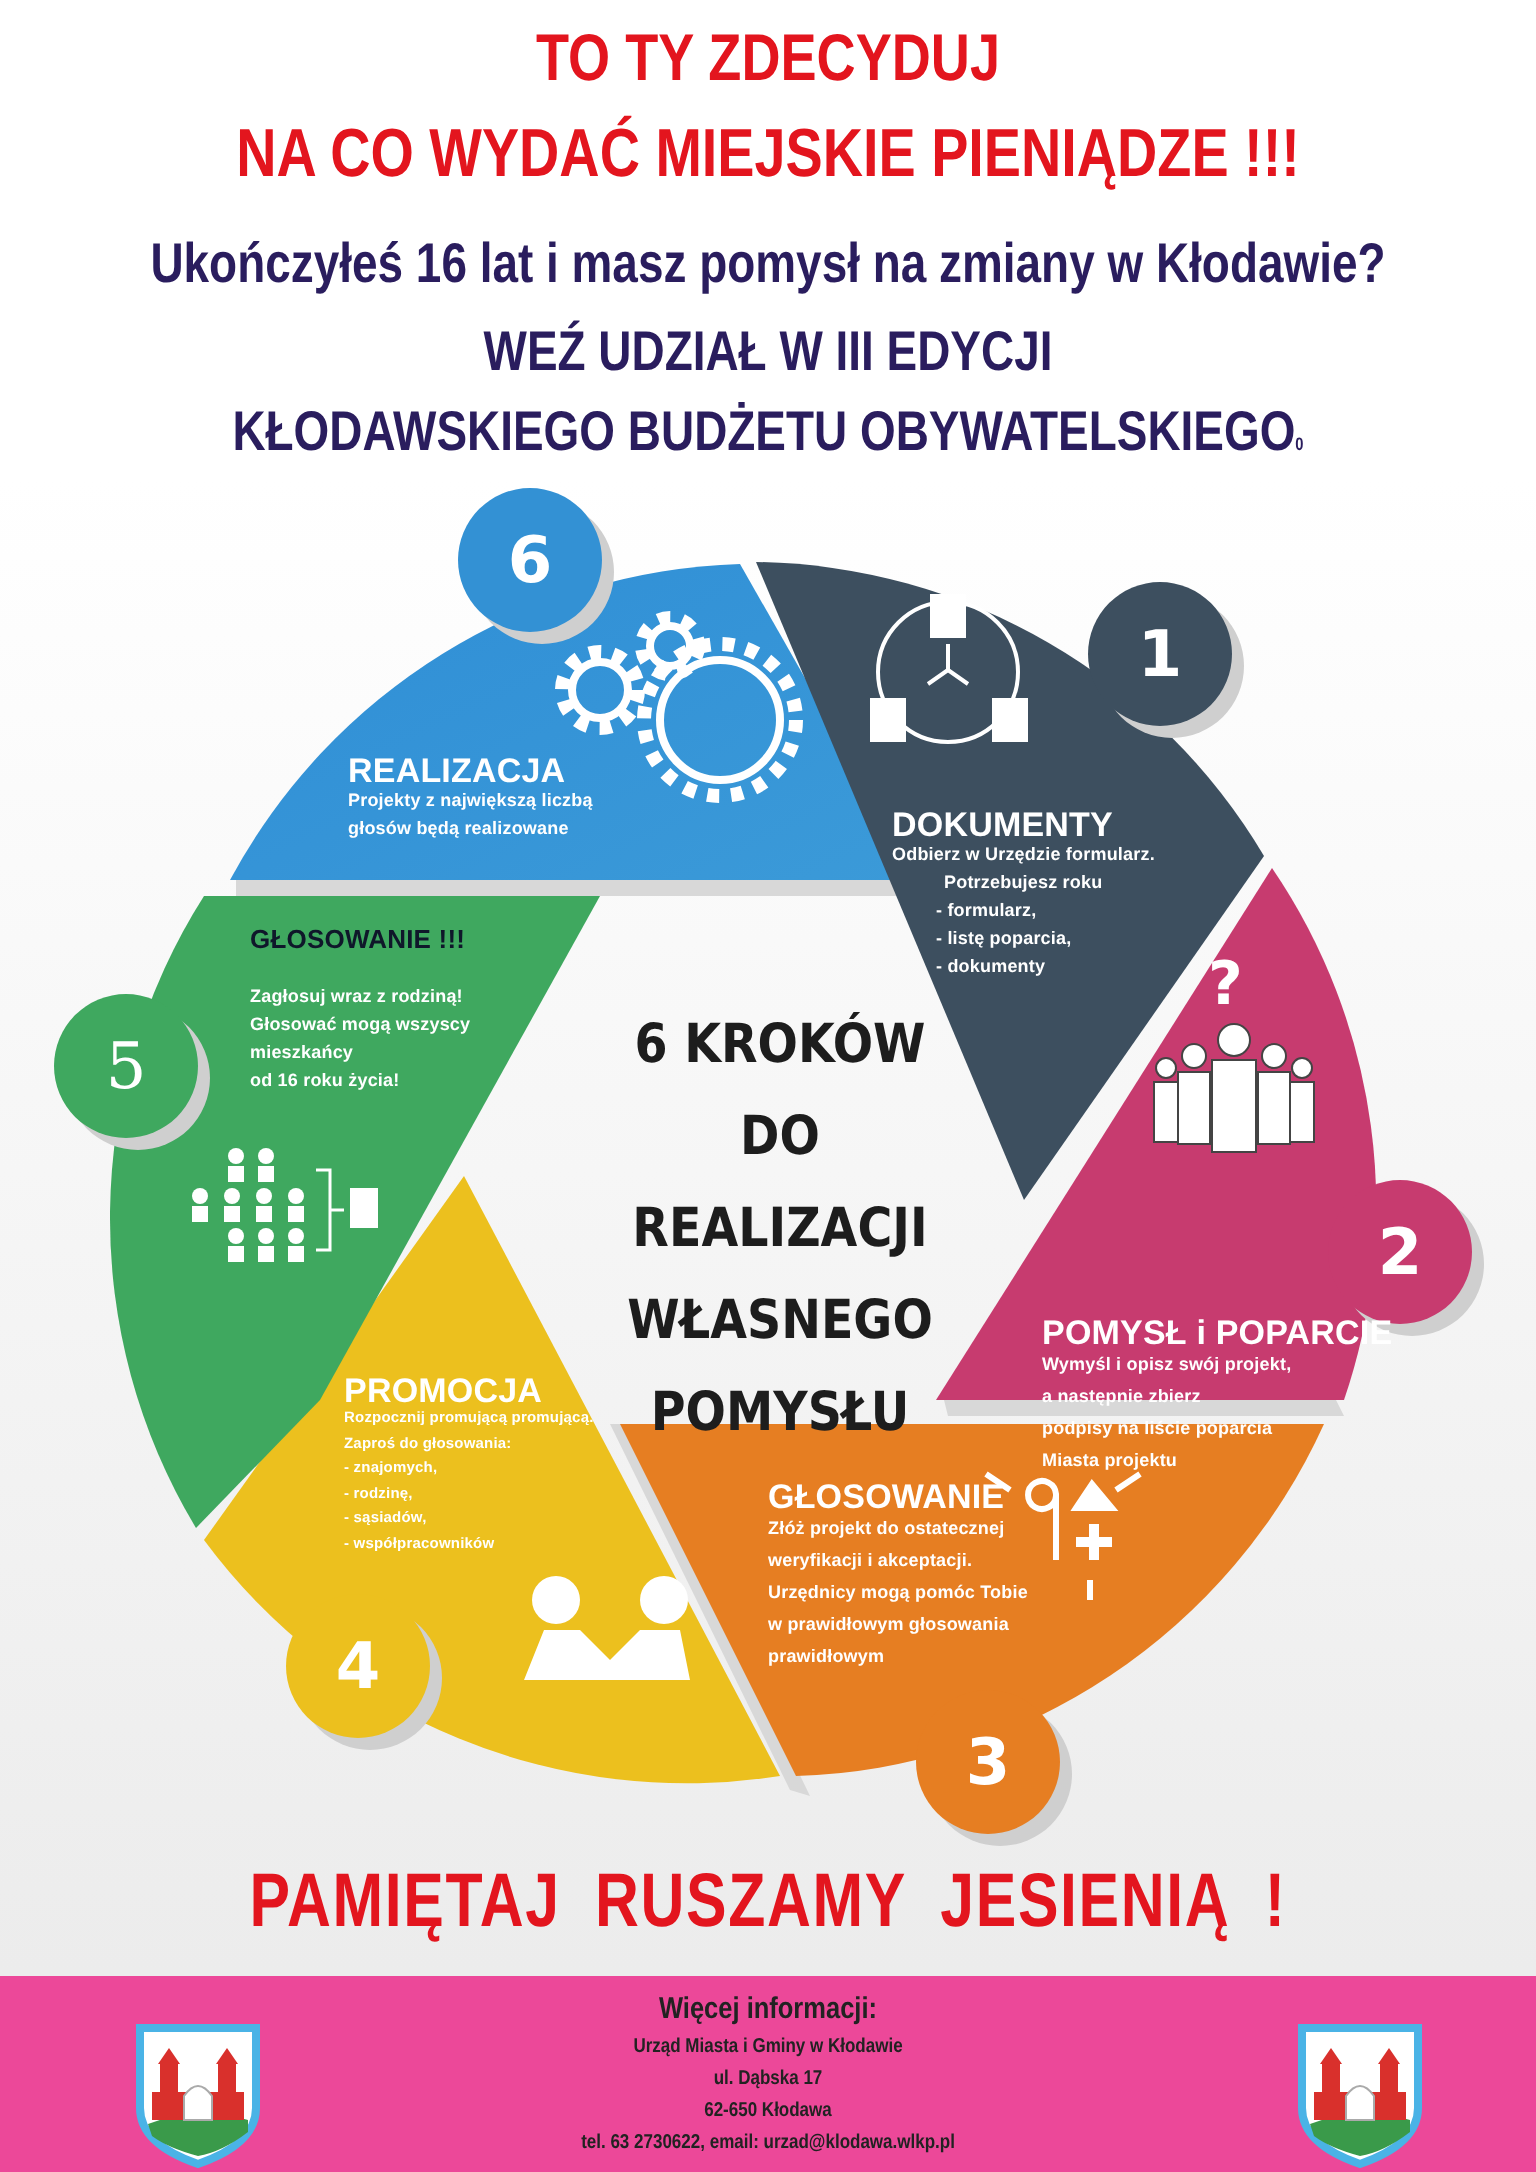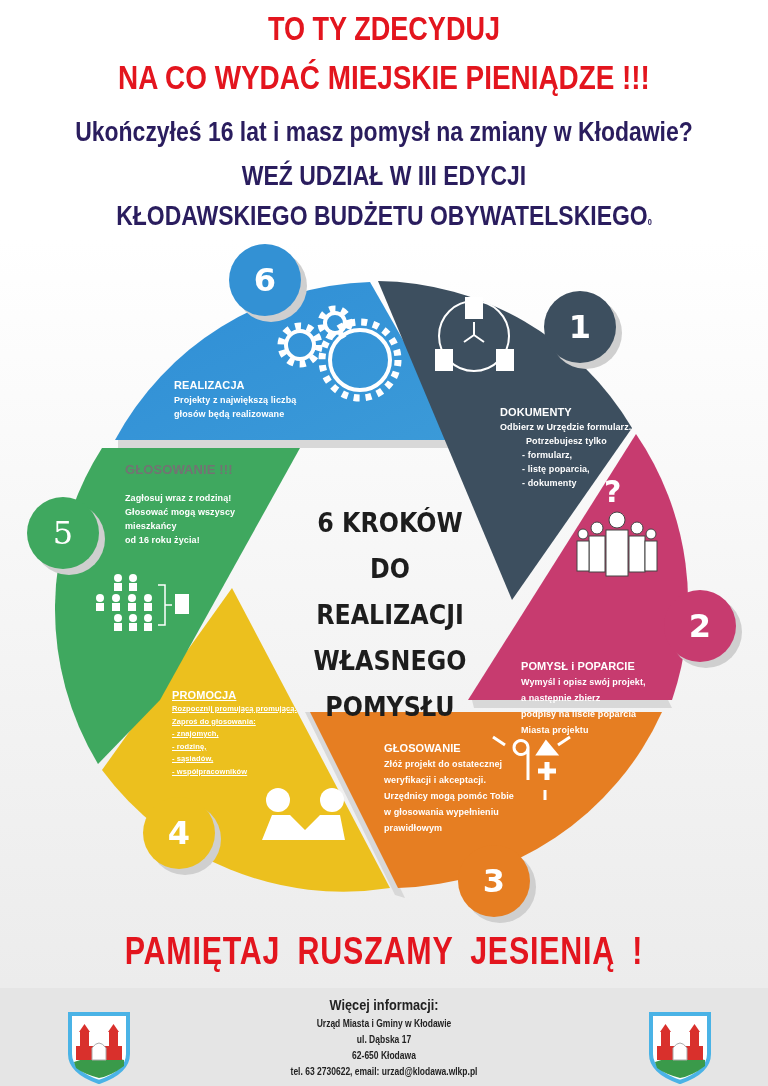--- a/index.html
+++ b/index.html
@@ -12,30 +12,30 @@
   .navy{color:#2a1d5e;}
   #t1{top:10px;font-size:33px;}
   #t2{top:58px;font-size:34px;}
   #t3{top:116px;font-size:28px;}
   #t4{top:160px;font-size:28px;}
   #t5{top:200px;font-size:28px;}
   .small0{font-size:9px;}
   svg#wheel{position:absolute;left:0;top:240px;}
   .seg-text{position:absolute;color:#fff;font-family:"Liberation Sans",sans-serif;font-weight:bold;
             font-size:9px;line-height:14px;letter-spacing:0.1px;}
-  .seg-title{font-size:11px;line-height:15px;}
+  .seg-title{font-size:17px;line-height:15px;}
   .num{position:absolute;width:72px;height:72px;border-radius:50%;color:#fff;font-weight:bold;
        font-size:32px;display:flex;align-items:center;justify-content:center;
        box-shadow:6px 6px 0 #cfcfcf;font-family:"DejaVu Sans",sans-serif;}
   .center-text{position:absolute;left:280px;top:500px;width:220px;text-align:center;
        font-family:"DejaVu Sans",sans-serif;font-weight:bold;color:#1d1d1d;font-size:27px;line-height:46px;
        transform:scaleX(0.88);transform-origin:center;}
   #remember{position:absolute;top:930px;left:0;width:768px;text-align:center;color:#e3151e;
        font-weight:bold;font-size:38px;letter-spacing:1px;transform:scaleX(0.8);transform-origin:center;word-spacing:10px;}
-  #footer{position:absolute;left:0;top:988px;width:768px;height:98px;background:#e5e5e5;}
+  #footer{position:absolute;left:0;top:988px;width:768px;height:98px;background:#ec4899;}
   .foot-line{position:absolute;left:0;width:768px;text-align:center;color:#222;font-weight:bold;
        transform:scaleX(0.85);transform-origin:center;}
   .crest{position:absolute;top:1010px;width:66px;height:74px;}
 </style>
 </head>
 <body>
 
 <div class="hdr red" id="t1">TO TY ZDECYDUJ</div>
 <div class="hdr red" id="t2">NA CO WYDAĆ MIEJSKIE PIENIĄDZE !!!</div>
 <div class="hdr navy" id="t3">Ukończyłeś 16 lat i masz pomysł na zmiany w Kłodawie?</div>
@@ -144,58 +144,58 @@
 <div class="num" style="left:458px;top:845px;background:#e67e22;">3</div>
 <div class="num" style="left:143px;top:797px;background:#ecc01e;">4</div>
 <div class="num" style="left:27px;top:497px;background:#3fa85f;font-family:'DejaVu Serif',serif;font-weight:normal;">5</div>
 
 <div class="seg-text" style="left:174px;top:378px;">
   <div class="seg-title">REALIZACJA</div>
   <div>Projekty z największą liczbą</div>
   <div>głosów będą realizowane</div>
 </div>
 
-<div class="seg-text" style="left:500px;top:405px;">
+<div class="seg-text" style="left:446px;top:405px;">
   <div class="seg-title">DOKUMENTY</div>
   <div>Odbierz w Urzędzie formularz.</div>
-  <div style="padding-left:26px">Potrzebujesz tylko</div>
+  <div style="padding-left:26px">Potrzebujesz roku</div>
   <div style="padding-left:22px">- formularz,</div>
   <div style="padding-left:22px">- listę poparcia,</div>
   <div style="padding-left:22px">- dokumenty</div>
 </div>
 
 <div class="seg-text" style="left:521px;top:659px;line-height:16px;">
   <div class="seg-title">POMYSŁ i POPARCIE</div>
   <div>Wymyśl i opisz swój projekt,</div>
   <div>a następnie zbierz</div>
   <div>podpisy na liście poparcia</div>
   <div>Miasta projektu</div>
 </div>
 
 <div class="seg-text" style="left:384px;top:741px;line-height:16px;">
   <div class="seg-title">GŁOSOWANIE</div>
   <div>Złóż projekt do ostatecznej</div>
   <div>weryfikacji i akceptacji.</div>
   <div>Urzędnicy mogą pomóc Tobie</div>
-  <div>w głosowania wypełnieniu</div>
+  <div>w prawidłowym głosowania</div>
   <div>prawidłowym</div>
 </div>
 
-<div class="seg-text" style="left:172px;top:688px;font-size:7.5px;line-height:12.5px;text-decoration:underline;">
+<div class="seg-text" style="left:172px;top:688px;font-size:7.5px;line-height:12.5px;">
   <div class="seg-title">PROMOCJA</div>
   <div>Rozpocznij promującą promującą.</div>
   <div>Zaproś do głosowania:</div>
   <div>- znajomych,</div>
   <div>- rodzinę,</div>
   <div>- sąsiadów,</div>
   <div>- współpracowników</div>
 </div>
 
 <div class="seg-text" style="left:125px;top:462px;">
-  <div class="seg-title" style="color:#737373;font-size:13px;">GŁOSOWANIE !!!</div>
+  <div class="seg-title" style="color:#0f172a;font-size:13px;">GŁOSOWANIE !!!</div>
   <div style="height:14px"></div>
   <div>Zagłosuj wraz z rodziną!</div>
   <div>Głosować mogą wszyscy</div>
   <div>mieszkańcy</div>
   <div>od 16 roku życia!</div>
 </div>
 
 <div class="center-text">
   <div>6 KROKÓW</div>
   <div>DO REALIZACJI</div>

